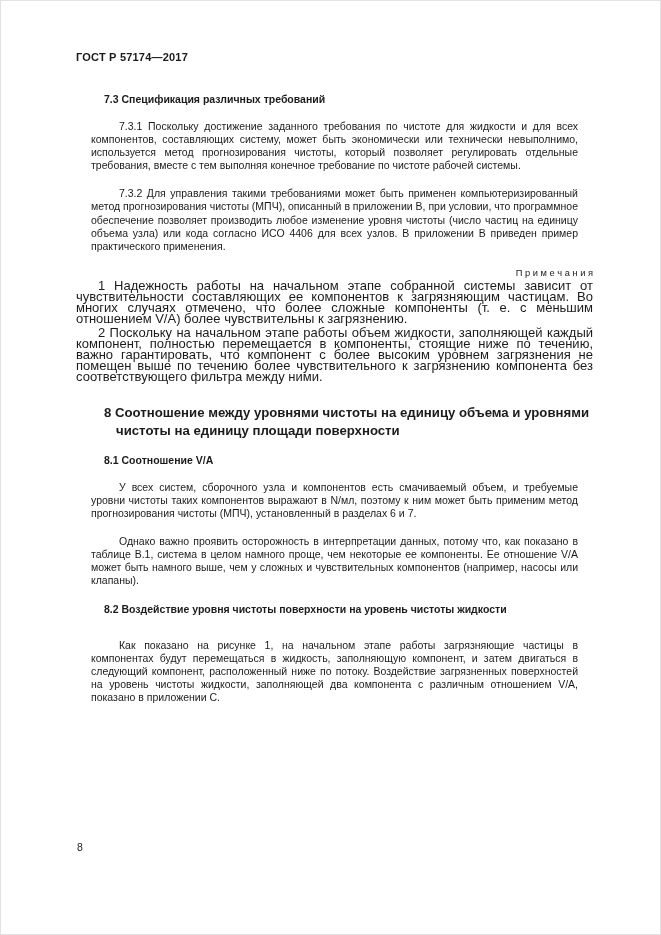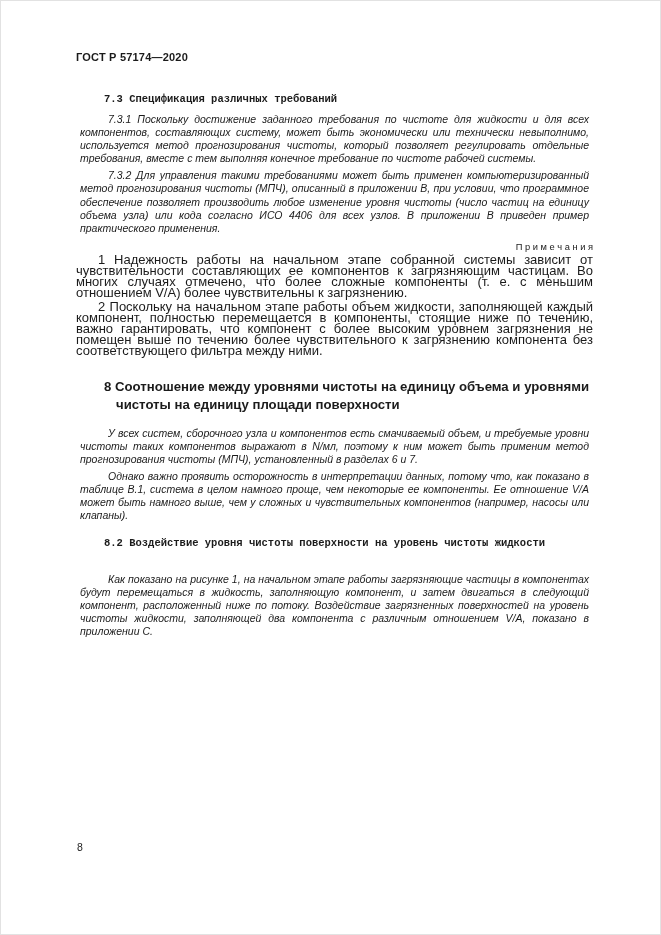--- a/index.html
+++ b/index.html
@@ -29,30 +29,28 @@
     font-size: 11px;
     font-weight: bold;
     letter-spacing: 0.2px;
     margin: 0;
   }
   .subheading {
     font-size: 10.5px;
     font-weight: bold;
     margin: 0;
     text-indent: 28px;
-    font-family: Liberation Mono, monospace;
   }
   .sub-7-3 { margin-top: 30px; margin-bottom: 8px; }
   .body-para {
     font-size: 10.5px;
     line-height: 13.1px;
     text-align: justify;
     text-indent: 28px;
-    margin: 4px;
-    font-style: italic;
+    margin: 15px;
   }
   .notes { margin-top: 7px; }
   .notes-label {
     font-size: 9.3px;
     margin: 0 0 2px 0;
     text-indent: 28px;
     text-align: right;
   }
   .note-para {
     font-size: 13px;
@@ -77,36 +75,37 @@
     top: 840px;
     font-size: 10.5px;
   }
 </style>
 </head>
 <body>
 
 <div class="page">
   <div class="content">
 
-    <p class="doc-header">ГОСТ Р 57174—2020</p>
+    <p class="doc-header">ГОСТ Р 57174—2017</p>
 
     <p class="subheading sub-7-3">7.3 Спецификация различных требований</p>
 
     <p class="body-para">7.3.1 Поскольку достижение заданного требования по чистоте для жидкости и для всех компонентов, составляющих систему, может быть экономически или технически невыполнимо, используется метод прогнозирования чистоты, который позволяет регулировать отдельные требования, вместе с тем выполняя конечное требование по чистоте рабочей системы.</p>
 
     <p class="body-para">7.3.2 Для управления такими требованиями может быть применен компьютеризированный метод прогнозирования чистоты (МПЧ), описанный в приложении В, при условии, что программное обеспечение позволяет производить любое изменение уровня чистоты (число частиц на единицу объема узла) или кода согласно ИСО 4406 для всех узлов. В приложении В приведен пример практического применения.</p>
 
     <div class="notes">
       <p class="notes-label">П р и м е ч а н и я</p>
       <p class="note-para">1 Надежность работы на начальном этапе собранной системы зависит от чувствительности составляющих ее компонентов к загрязняющим частицам. Во многих случаях отмечено, что более сложные компоненты (т. е. с меньшим отношением V/A) более чувствительны к загрязнению.</p>
       <p class="note-para">2 Поскольку на начальном этапе работы объем жидкости, заполняющей каждый компонент, полностью перемещается в компоненты, стоящие ниже по течению, важно гарантировать, что компонент с более высоким уровнем загрязнения не помещен выше по течению более чувствительного к загрязнению компонента без соответствующего фильтра между ними.</p>
     </div>
 
     <p class="main-heading">8 Соотношение между уровнями чистоты на единицу объема и уровнями чистоты на единицу площади поверхности</p>
 
+    <p class="subheading sub-8-1">8.1 Соотношение V/A</p>
 
     <p class="body-para">У всех систем, сборочного узла и компонентов есть смачиваемый объем, и требуемые уровни чистоты таких компонентов выражают в N/мл, поэтому к ним может быть применим метод прогнозирования чистоты (МПЧ), установленный в разделах 6 и 7.</p>
 
     <p class="body-para">Однако важно проявить осторожность в интерпретации данных, потому что, как показано в таблице В.1, система в целом намного проще, чем некоторые ее компоненты. Ее отношение V/A может быть намного выше, чем у сложных и чувствительных компонентов (например, насосы или клапаны).</p>
 
     <p class="subheading sub-8-2">8.2 Воздействие уровня чистоты поверхности на уровень чистоты жидкости</p>
 
     <p class="body-para">Как показано на рисунке 1, на начальном этапе работы загрязняющие частицы в компонентах будут перемещаться в жидкость, заполняющую компонент, и затем двигаться в следующий компонент, расположенный ниже по потоку. Воздействие загрязненных поверхностей на уровень чистоты жидкости, заполняющей два компонента с различным отношением V/A, показано в приложении С.</p>
 
   </div>

